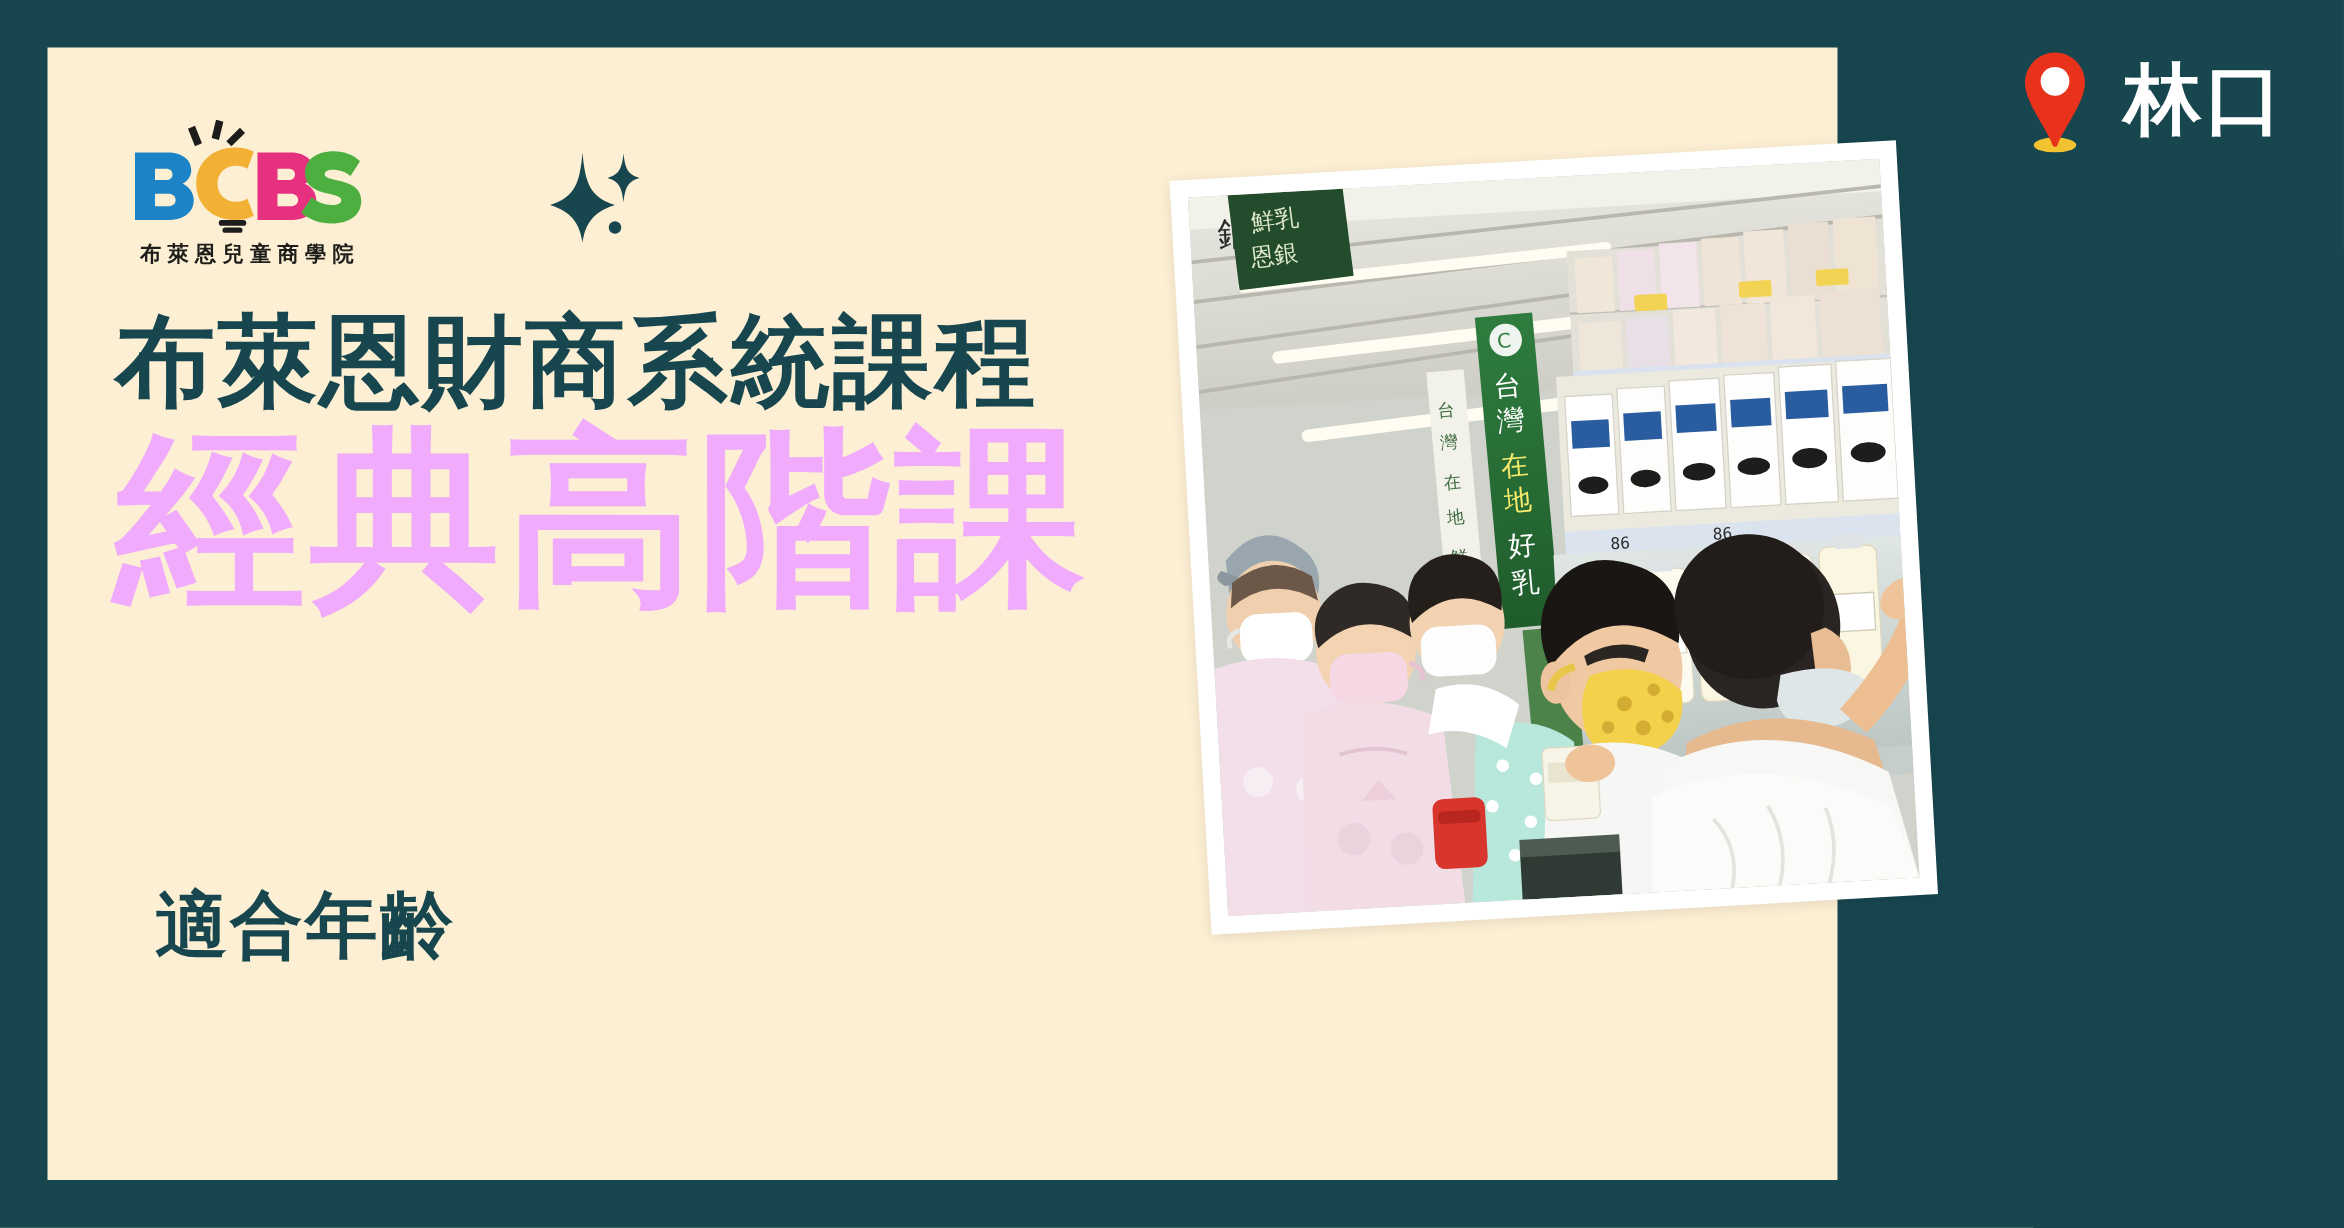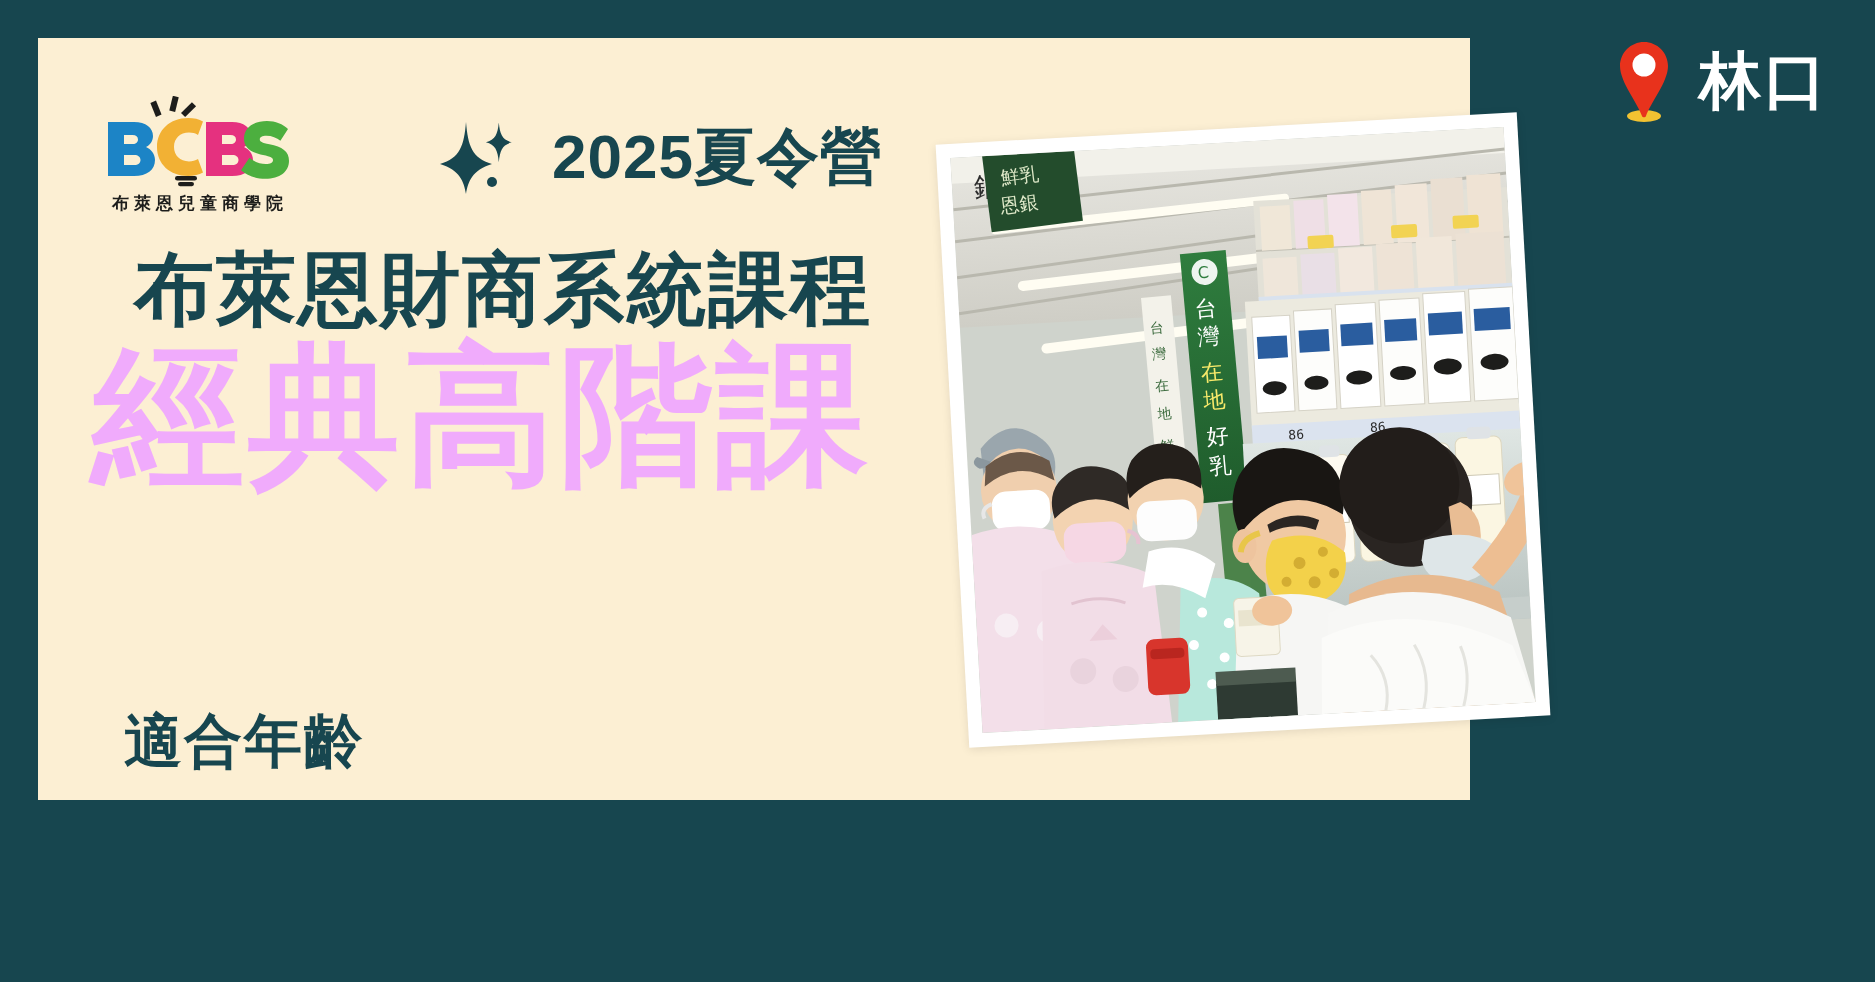--- a/index.html
+++ b/index.html
@@ -6,21 +6,21 @@
   html, body {
     margin: 0;
     padding: 0;
     background: #17464f;
   }
   * { box-sizing: border-box; }
 
   .poster {
     position: relative;
     width: 1875px;
-    height: 800px;
+    height: 982px;
     background: #17464f;
     overflow: hidden;
     font-family: "Liberation Sans", "DejaVu Sans", sans-serif;
   }
 
   
   .cream-panel {
     position: absolute;
     left: 38px;
     top: 38px;
@@ -104,21 +104,20 @@
     line-height: 1;
     white-space: nowrap;
   }
 
   
   .heading-block {
     position: absolute;
     left: 92px;
     top: 248px;
     z-index: 25;
-    text-align: right;
   }
   .course-subtitle {
     color: #17464f;
     font-size: 80px;
     font-weight: 800;
     line-height: 1.05;
     letter-spacing: 2px;
     white-space: nowrap;
     -webkit-text-stroke: 7px #fcefd3;
     paint-order: stroke fill;
@@ -245,21 +244,20 @@
   </div>
 
   <div class="camp-row">
     <span class="sparkle-icon">
       <svg viewBox="0 0 92 78" width="92" height="78" aria-hidden="true">
         <path d="M30 4 C32 28 36 40 56 46 C36 52 32 64 30 76 C28 64 24 52 4 46 C24 40 28 28 30 4 Z" fill="#17464F"></path>
         <path d="M69 0 C70.4 14 73 20 84 23 C73 26 70.4 32 69 46 C67.6 32 65 26 54 23 C65 20 67.6 14 69 0 Z" fill="#17464F" transform="translate(-6,2) scale(0.86) translate(11,3)"></path>
         <circle cx="56" cy="64" r="5" fill="#17464F"></circle>
       </svg>
     </span>
-    <span class="camp-title">2025夏令營</span>
   </div>
 
   <div class="heading-block">
     <div class="course-subtitle">布萊恩財商系統課程</div>
     <div class="course-title">經典高階課</div>
   </div>
 
   <div class="age-row">
     <span class="age-label">適合年齡</span>
   </div>

